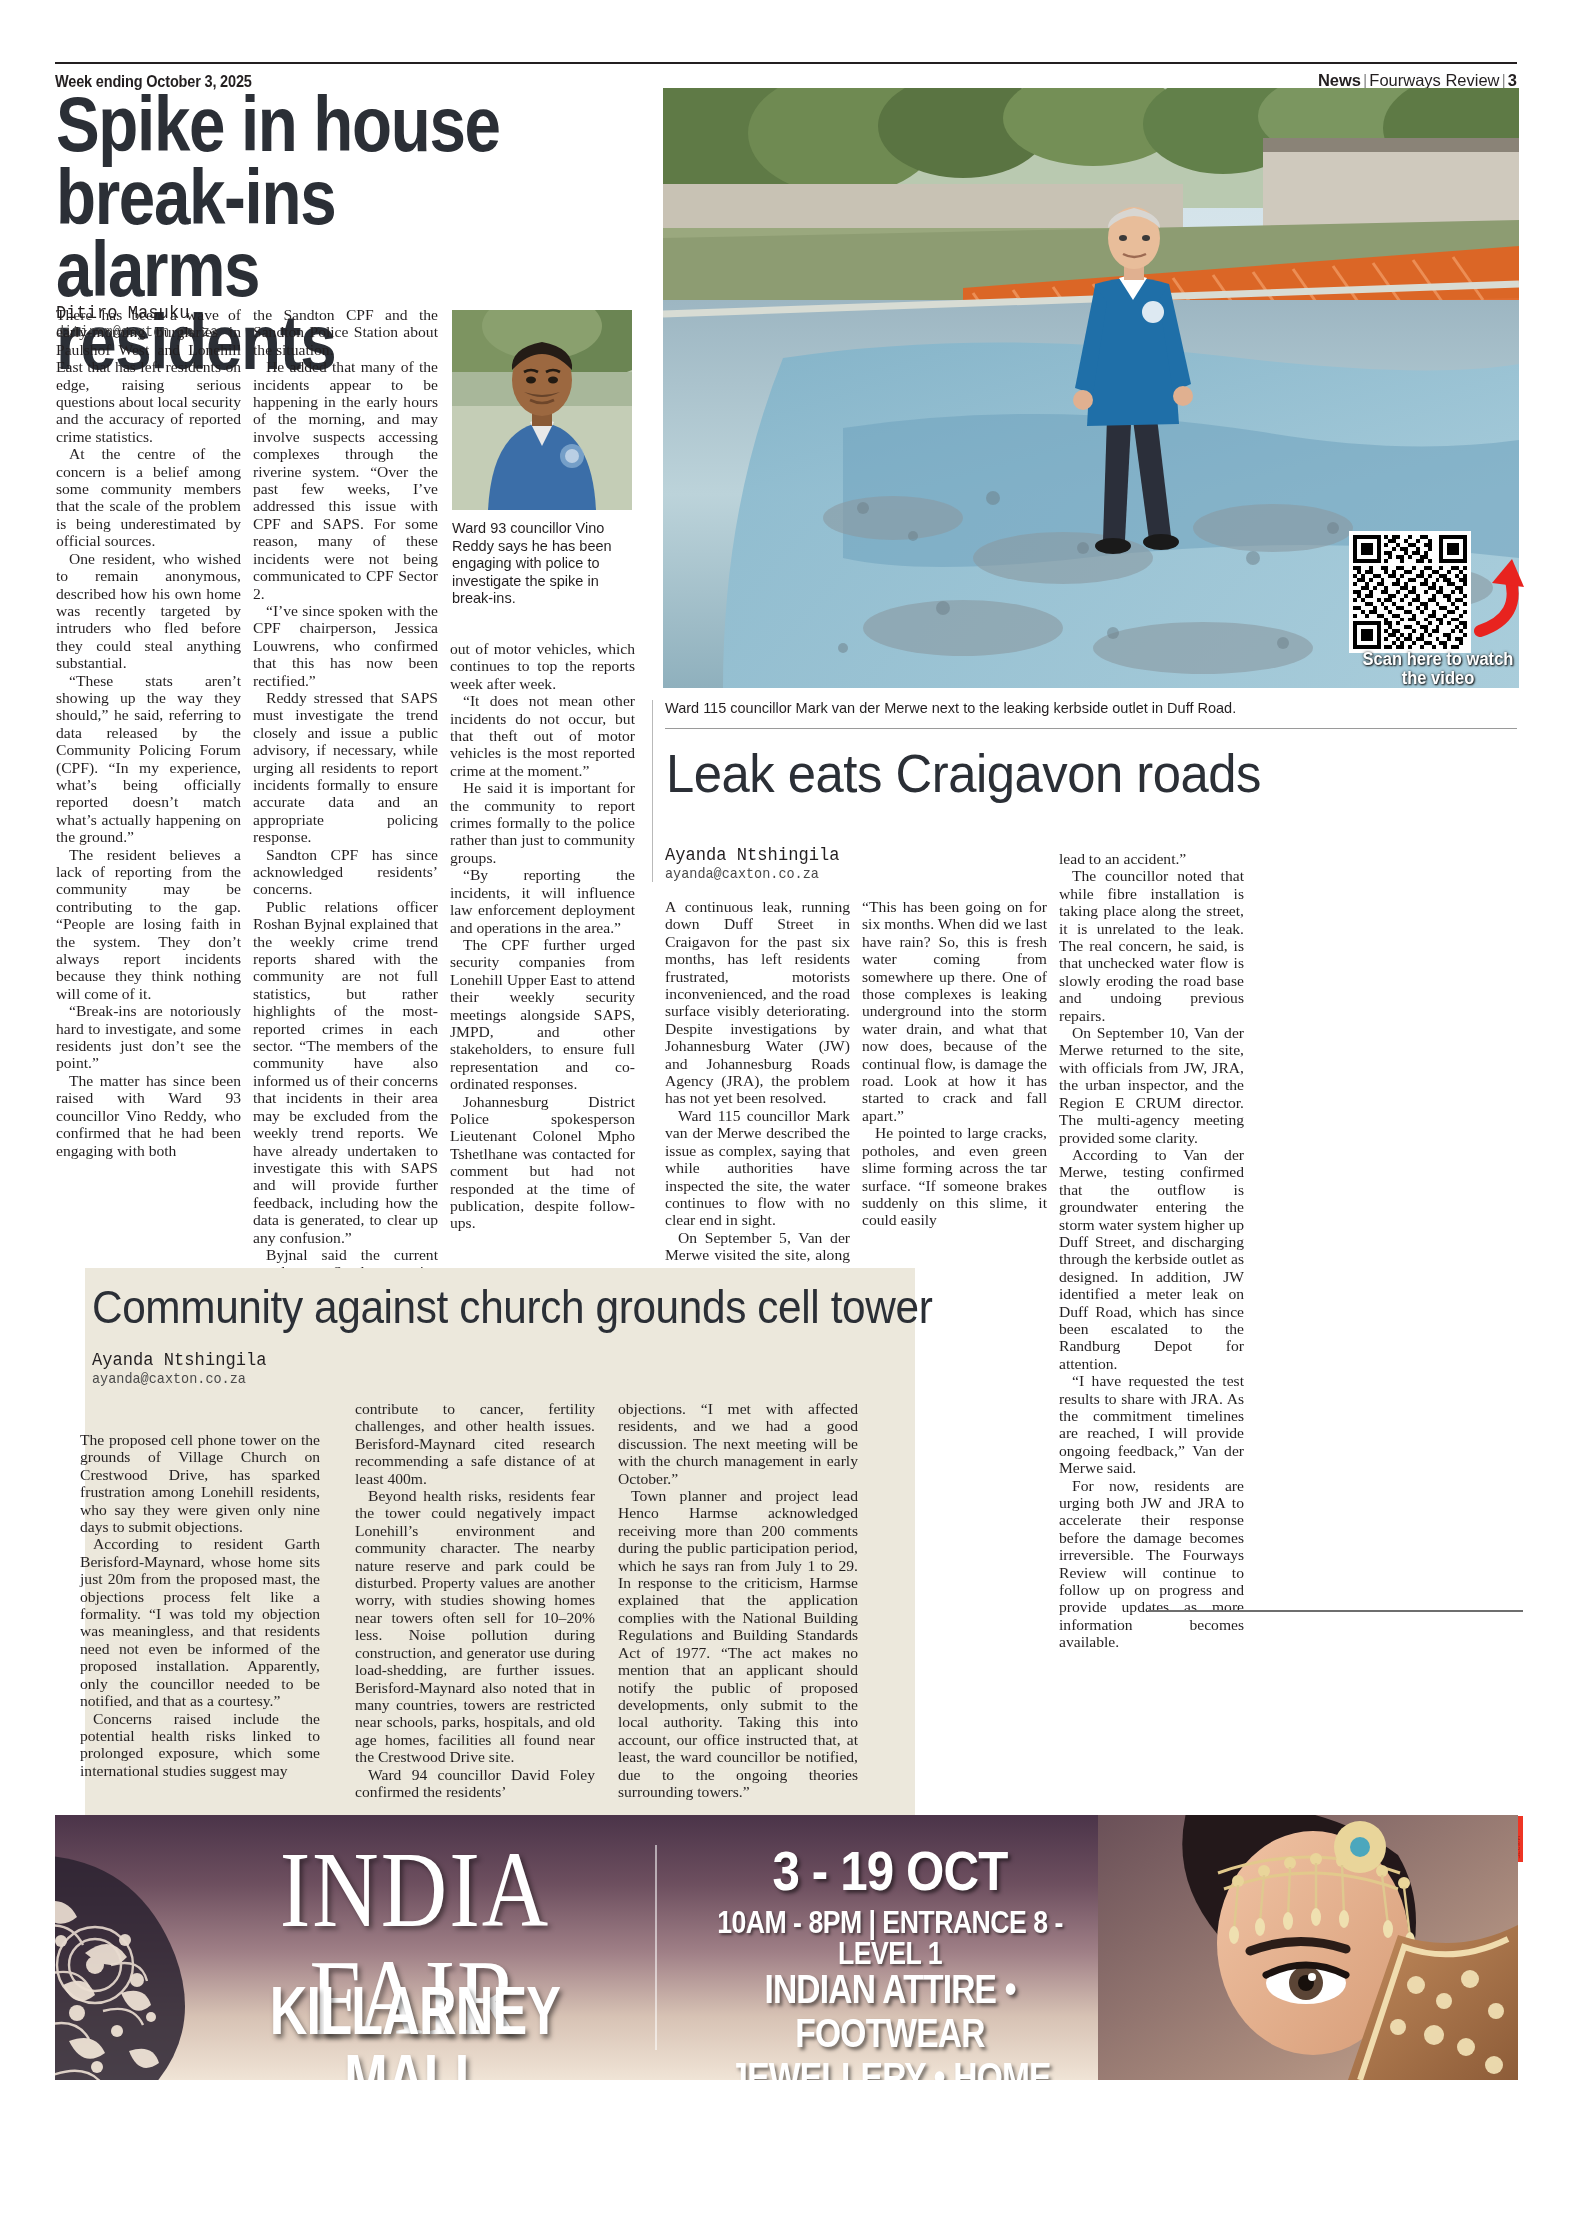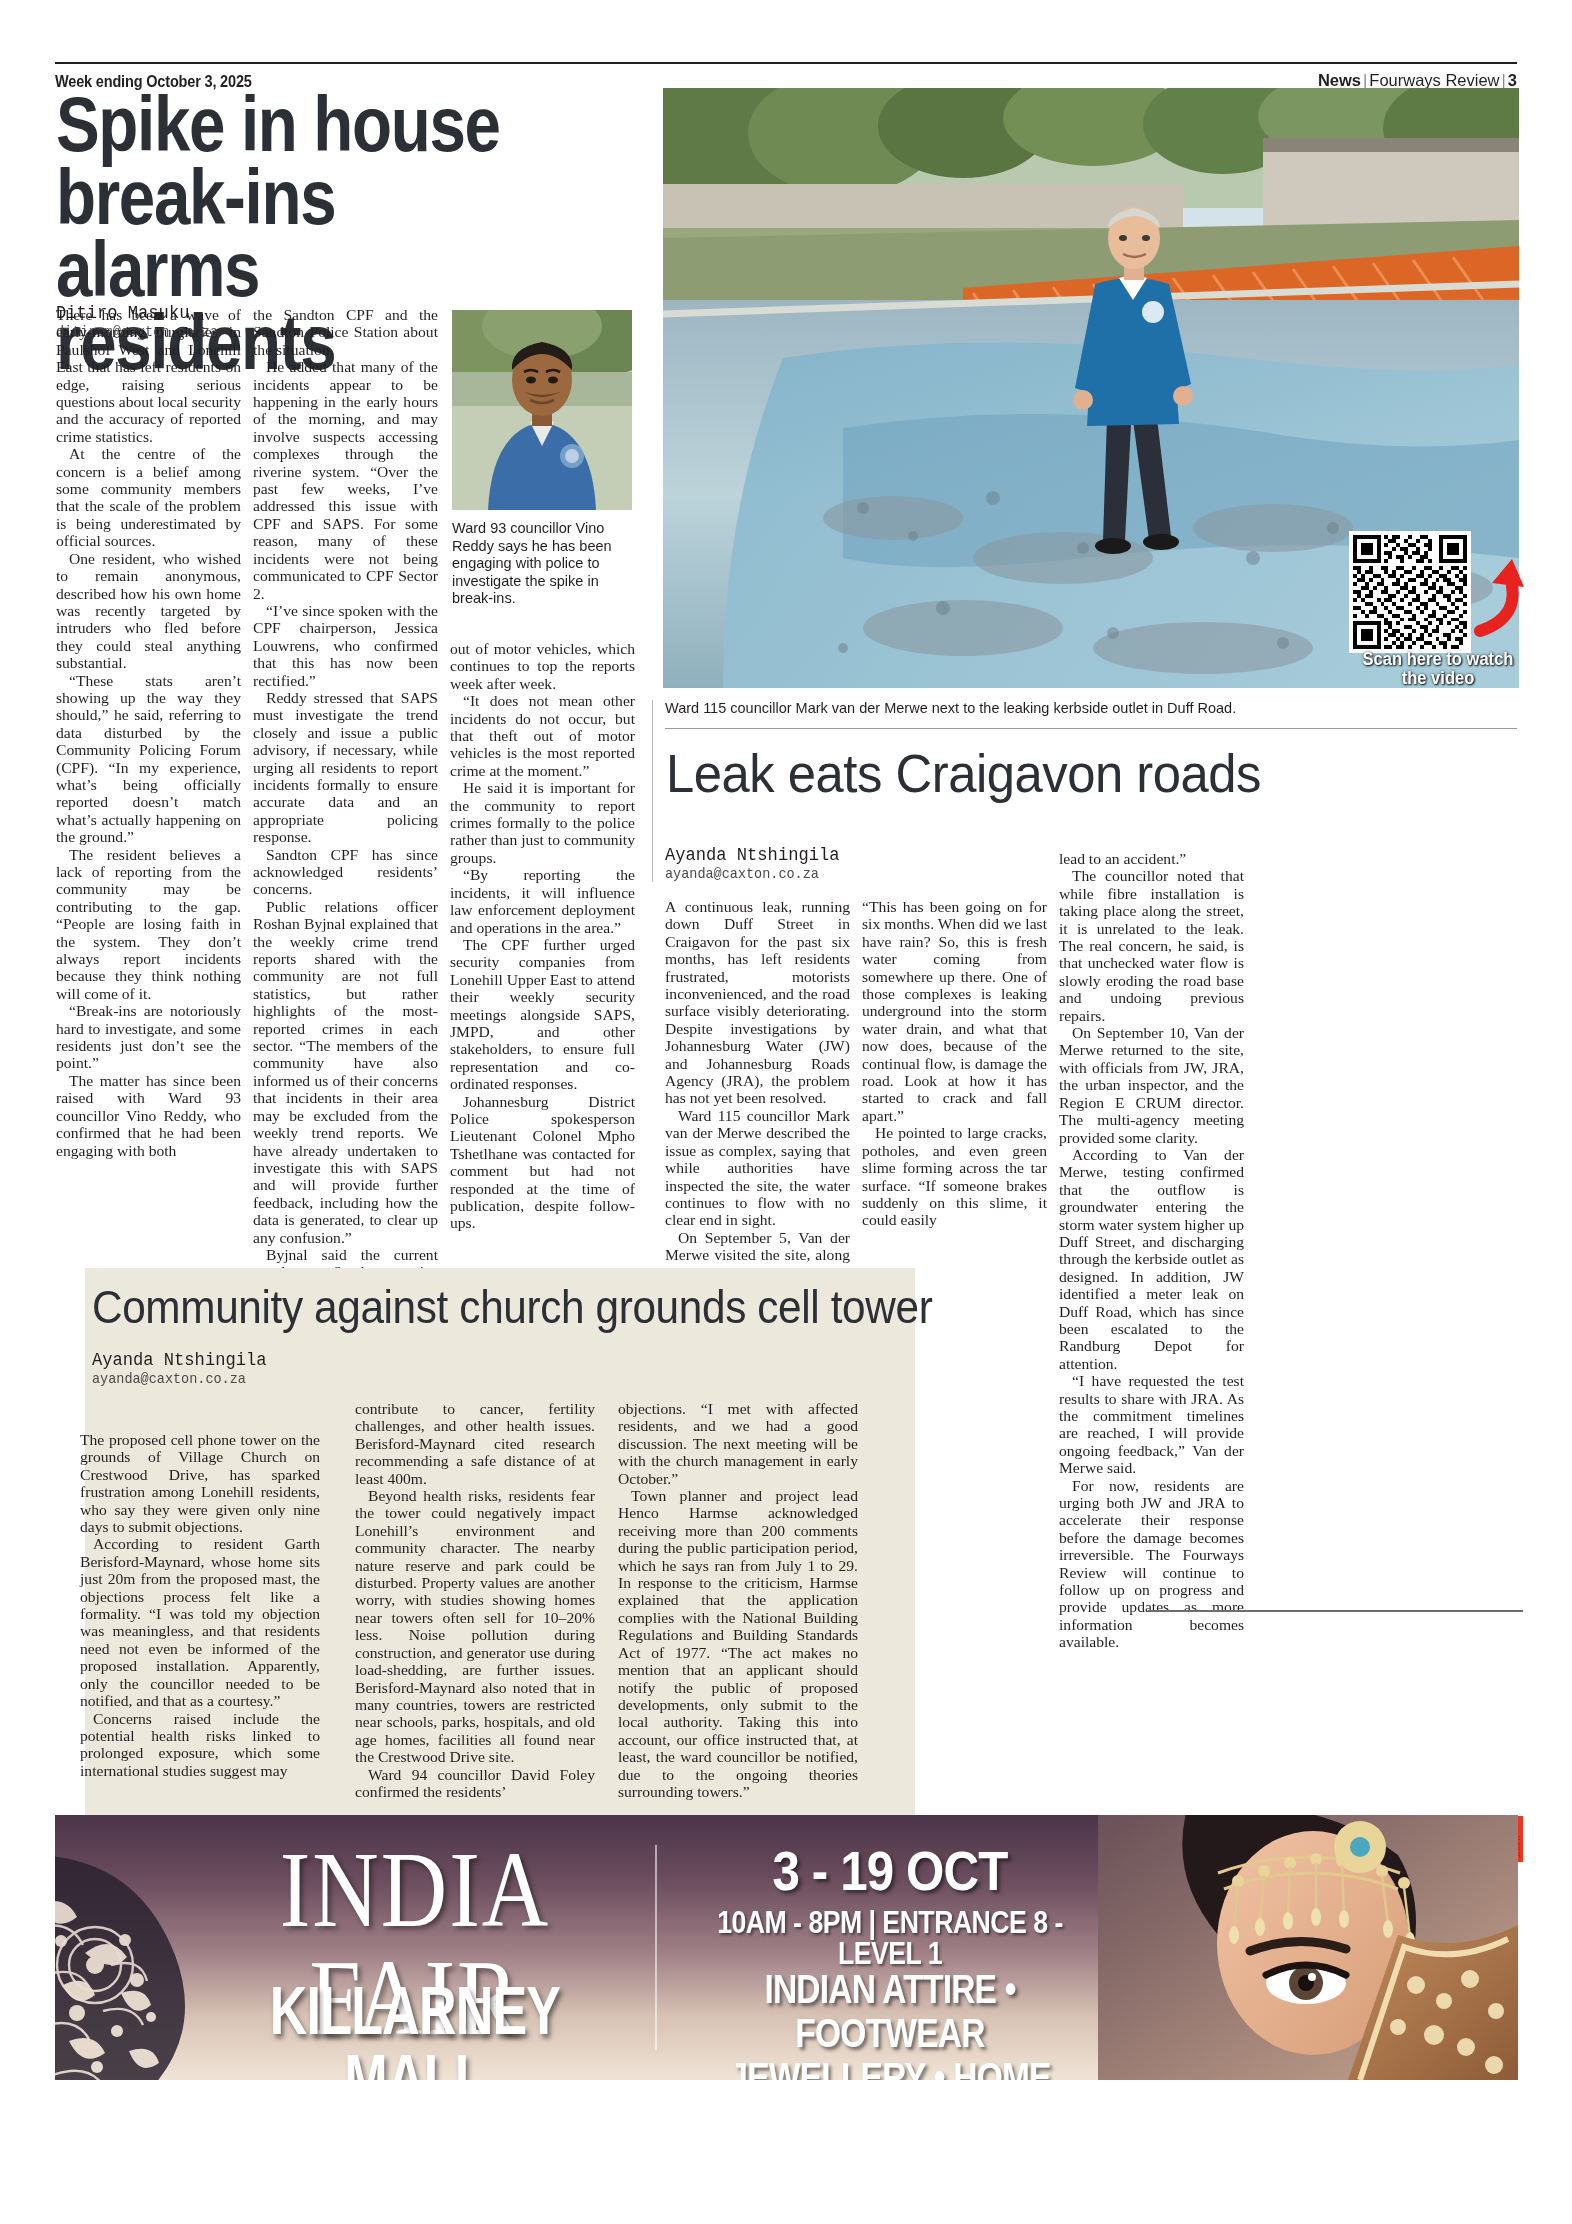--- a/index.html
+++ b/index.html
@@ -466,21 +466,21 @@
       <path d="M78 90 Q90 96 102 90" stroke="#6e462a" stroke-width="2.6" fill="none"></path>
       <path d="M72 82 Q90 88 108 82 Q90 92 72 82 Z" fill="#3a2418" opacity="0.55"></path>
     </svg>
   </div>
   <div class="cap" style="left:452px;top:520px;width:182px;">Ward 93 councillor Vino Reddy says he has been engaging with police to investigate the spike in break-ins.</div>
 
   <div class="col" id="c1">
     <p class="first">There has been a wave of early-morning burglaries in Paulshof West and Lonehill East that has left residents on edge, raising serious questions about local security and the accuracy of reported crime statistics.</p>
     <p>At the centre of the concern is a belief among some community members that the scale of the problem is being underestimated by official sources.</p>
     <p>One resident, who wished to remain anonymous, described how his own home was recently targeted by intruders who fled before they could steal anything substantial.</p>
-    <p>“These stats aren’t showing up the way they should,” he said, referring to data disturbed by the Community Policing Forum (CPF). “In my experience, what’s being officially reported doesn’t match what’s actually happening on the ground.”</p>
+    <p>“These stats aren’t showing up the way they should,” he said, referring to data released by the Community Policing Forum (CPF). “In my experience, what’s being officially reported doesn’t match what’s actually happening on the ground.”</p>
     <p>The resident believes a lack of reporting from the community may be contributing to the gap. “People are losing faith in the system. They don’t always report incidents because they think nothing will come of it.</p>
     <p>“Break-ins are notoriously hard to investigate, and some residents just don’t see the point.”</p>
     <p>The matter has since been raised with Ward 93 councillor Vino Reddy, who confirmed that he had been engaging with both</p>
   </div>
 
   <div class="col" id="c2">
     <p class="first">the Sandton CPF and the Sandton Police Station about the situation.</p>
     <p>He added that many of the incidents appear to be happening in the early hours of the morning, and may involve suspects accessing complexes through the riverine system. “Over the past few weeks, I’ve addressed this issue with CPF and SAPS. For some reason, many of these incidents were not being communicated to CPF Sector 2.</p>
     <p>“I’ve since spoken with the CPF chairperson, Jessica Louwrens, who confirmed that this has now been rectified.”</p>
     <p>Reddy stressed that SAPS must investigate the trend closely and issue a public advisory, if necessary, while urging all residents to report incidents formally to ensure accurate data and an appropriate policing response.</p>

